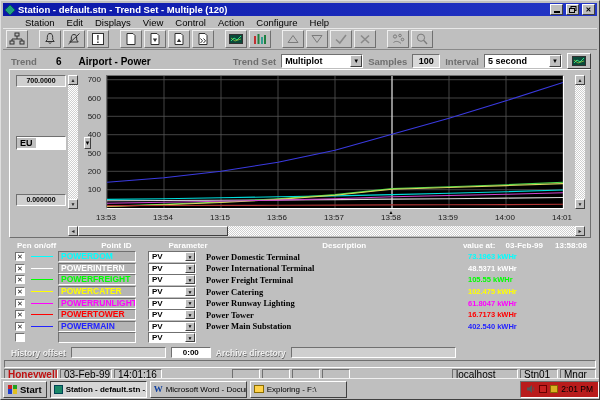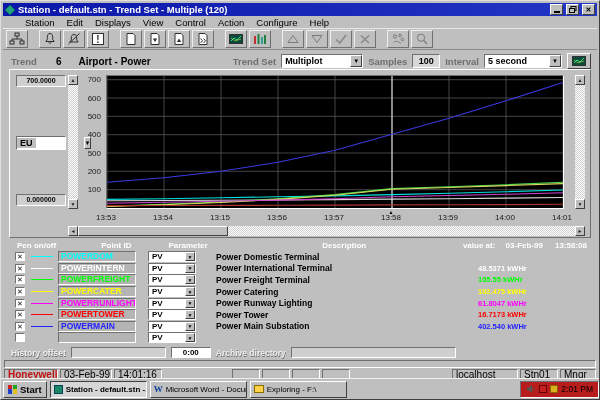--- a/index.html
+++ b/index.html
@@ -71,21 +71,21 @@
   .thead .h-vat { width:45px; } .thead .h-vdate { width:52px; } .thead .h-vtime { flex:1; text-align:right; padding-right:4px; }
   .prow { height:11.6px; display:flex; align-items:center; }
   .pcheck { width:10px; height:9px; background:#fff; border:1px solid; border-color:#707070 #fff #fff #707070;
             margin-left:6px; font-size:7px; line-height:7px; text-align:center; color:#111; }
   .pline { width:22px; border-top:1.5px solid transparent; margin:0 5px 0 6px; }
   .pid { width:78px; height:11px; background:#b4b4b4; border:1px solid; border-color:#707070 #fff #fff #707070;
          font-size:8.5px; font-weight:bold; padding:0 2px; line-height:9px; white-space:nowrap; overflow:hidden; }
   .pcombo { width:48px; margin-left:12px; height:11px; }
   .pcombo .cval { font-size:8px; }
   .pcombo .cbtn { width:10px; font-size:5px; }
-  .pdesc { width:262px; margin-left:20px; font-weight:bold; font-size:8.5px; white-space:nowrap; overflow:hidden; }
+  .pdesc { width:262px; margin-left:10px; font-weight:bold; font-size:8.5px; white-space:nowrap; overflow:hidden;font-family:Liberation Serif, serif; }
   .pval { flex:1; font-weight:bold; font-size:7.5px; white-space:nowrap; }
   
   .historybar { position:absolute; left:10px; top:345px; right:8px; height:13px; display:flex; align-items:center; gap:5px; }
   .hfield { height:11px; background:#cfcfcf; border:1px solid; border-color:#707070 #fff #fff #707070; }
   .wlabel { color:#efefef; font-weight:bold; font-size:8.5px; text-shadow:0.5px 0.5px 0 #6a6a6a; }
   .clockbox { width:40px; height:11px; background:#fff; border:1px solid; border-color:#707070 #fff #fff #707070;
               font-weight:bold; font-size:8px; text-align:center; line-height:10px; }
   
   .msgbar { position:absolute; left:3px; top:359px; right:3px; height:8px; background:#bfbfbf;
             border:1px solid; border-color:#707070 #fff #fff #707070; }
@@ -362,20 +362,21 @@
     <div id="pen-rows">
         <div class="prow">
           <span class="pcheck">✕</span>
           <span class="pline" style="border-top-color:#00ffff"></span>
           <span class="pid" style="color:#00ffff">POWERDOM</span>
           <span class="combo pcombo">
             <span class="cval">PV</span>
             <span class="cbtn">▼</span>
           </span>
           <span class="pdesc">Power Domestic Terminal</span>
+          <span class="pval" style="color:#00ffff">73.1963 kWHr</span>
         </div>
         <div class="prow">
           <span class="pcheck">✕</span>
           <span class="pline" style="border-top-color:#ffffff"></span>
           <span class="pid" style="color:#ffffff">POWERINTERN</span>
           <span class="combo pcombo">
             <span class="cval">PV</span>
             <span class="cbtn">▼</span>
           </span>
           <span class="pdesc">Power International Terminal</span>

